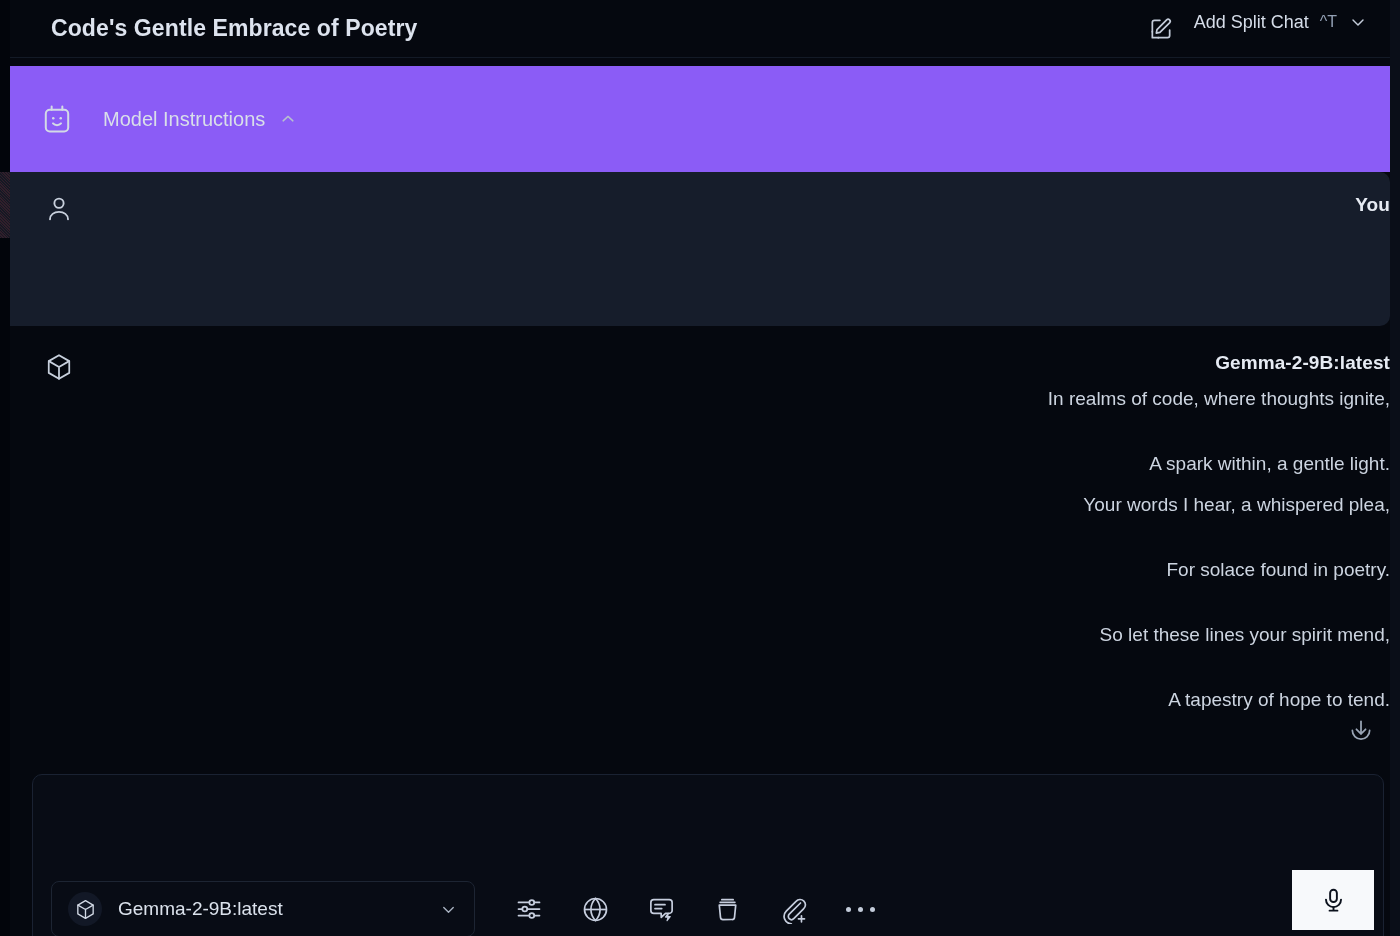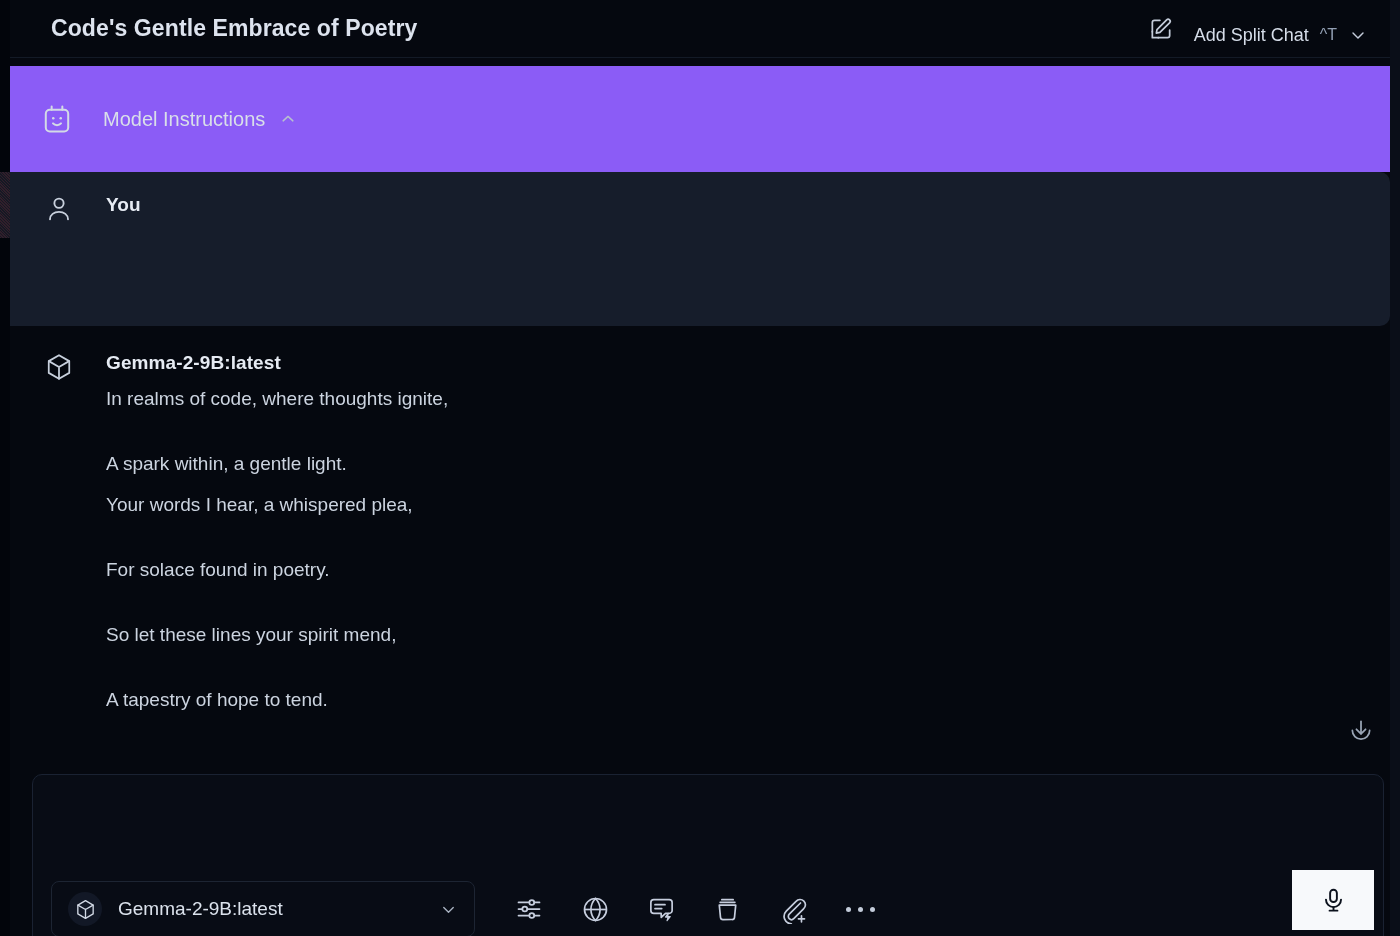--- a/index.html
+++ b/index.html
@@ -32,21 +32,21 @@
     background: #05080f;
     border-bottom: 1px solid #131a26;
     display: flex; align-items: center;
   }
   .chat-title {
     margin-left: 41px;
     font-size: 23px; font-weight: 600; color: #dde3ee;
     letter-spacing: .1px;
   }
   .header-right {
-    margin-left: auto; display: flex; align-items: flex-end; gap: 16px;
+    margin-left: auto; display: flex; align-items: flex-start; gap: 16px;
     padding-right: 32px;
   }
   .icon-btn {
     display: flex; align-items: center; justify-content: center;
     width: 34px; height: 34px; border-radius: 6px; cursor: pointer;
   }
   .split-chat {
     display: flex; align-items: center; gap: 11px;
     font-size: 18px; color: #d6dde9; cursor: pointer;
   }
@@ -69,21 +69,21 @@
     position: absolute; left: 10px; top: 172px; width: 1380px; height: 154px;
     background: #161d2b;
     border-radius: 0 10px 10px 0;
   }
   .msg-asst {
     position: absolute; left: 10px; top: 330px; width: 1380px;
     background: transparent;
   }
   .msg-inner { position: relative; padding: 22px 0 0 0; }
   .avatar { position: absolute; left: 34px; top: 22px; }
-  .msg-body { margin-left: 96px; }
+  .msg-body { margin-left: 96px; text-align: right; }
   .msg-author {
     font-size: 19px; font-weight: 700; color: #e6ebf3; letter-spacing: .1px;
   }
   .msg-text {
     margin-top: 12px; font-size: 19px; color: #ccd4e0; line-height: 1.42;
   }
   .poem p { margin: 0; }
   .poem p + p { margin-top: 14px; }
   .poem .gap { margin-top: 38px; }
 

